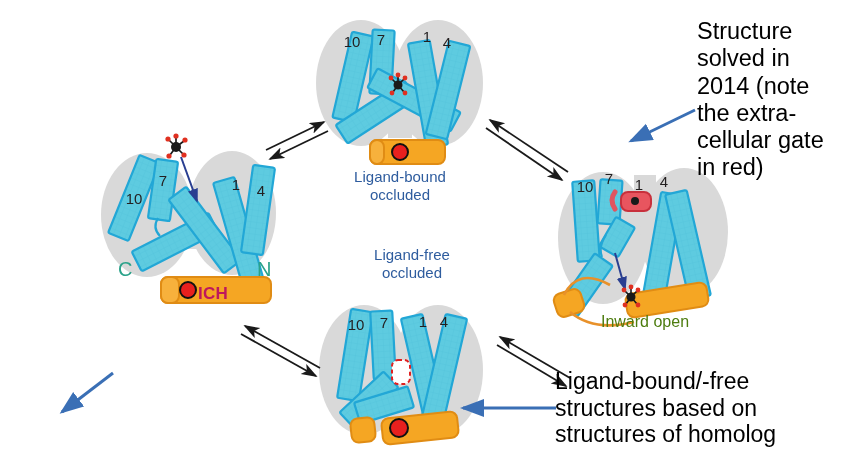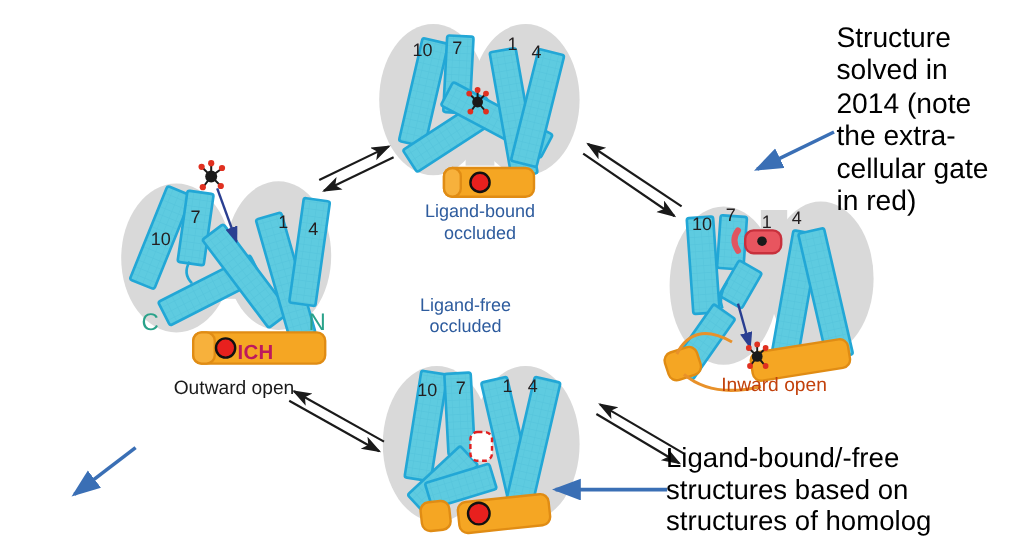--- a/index.html
+++ b/index.html
@@ -27,35 +27,35 @@
   .state-label{
     position:absolute;
     color:#2e5c9e;
     font-size:15px;
     text-align:center;
     line-height:1.2;
     white-space:pre-line;
     font-family:"Liberation Sans", sans-serif;
   }
   #label-ligand-bound-occluded{left:325px;top:168px;width:150px;}
-  #label-ligand-free-occluded{left:313px;top:246px;width:150px;}
+  #label-ligand-free-occluded{left:337px;top:246px;width:150px;}
 
   .state-label-dark{
     position:absolute;
     color:#1a1a1a;
     font-size:16px;
     text-align:center;
     width:170px;
     font-family:"Liberation Sans", sans-serif;
   }
   #label-outward-open{left:110px;top:315px;}
 
   .state-label-red{
     position:absolute;
-    color:#c2410c;
+    color:#4d7c0f;
     font-size:16px;
     text-align:center;
     width:150px;
     font-family:"Liberation Sans", sans-serif;
   }
   #label-inward-open{left:570px;top:313px;}
 
   .term-label{
     position:absolute;
     color:#2aa28a;
@@ -289,21 +289,20 @@
   <div class="anno" id="anno-homolog">Ligand-bound/-free
 structures based on
 structures of homolog</div>
 
   <div class="state-label" id="label-ligand-bound-occluded">Ligand-bound
 occluded</div>
 
   <div class="state-label" id="label-ligand-free-occluded">Ligand-free
 occluded</div>
 
-  <div class="state-label-dark" id="label-outward-open">Outward open</div>
 
   <div class="state-label-red" id="label-inward-open">Inward open</div>
 
   <div class="term-label" id="label-c-terminus">C</div>
 
   <div class="term-label" id="label-n-terminus">N</div>
 
   <div class="ich-text" id="label-ich">ICH</div>
 
 </div>

